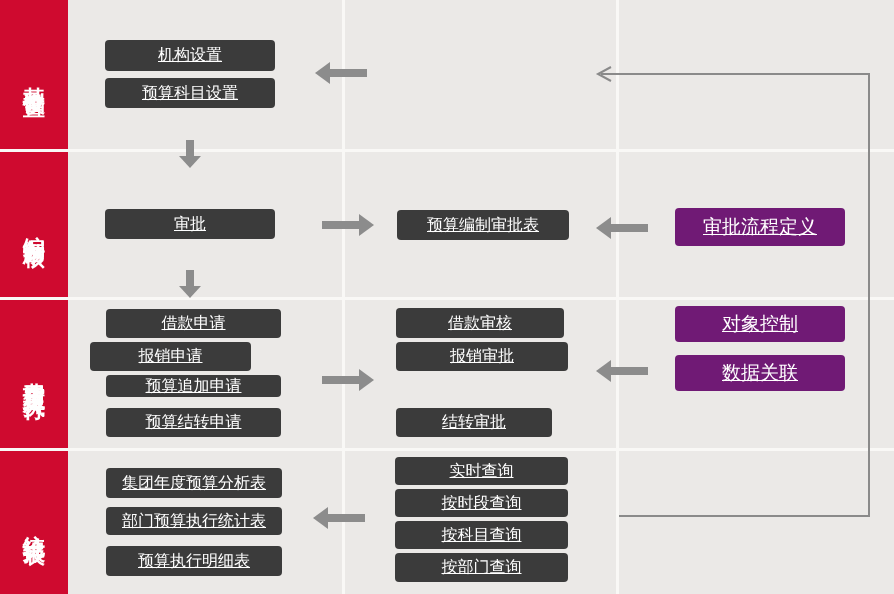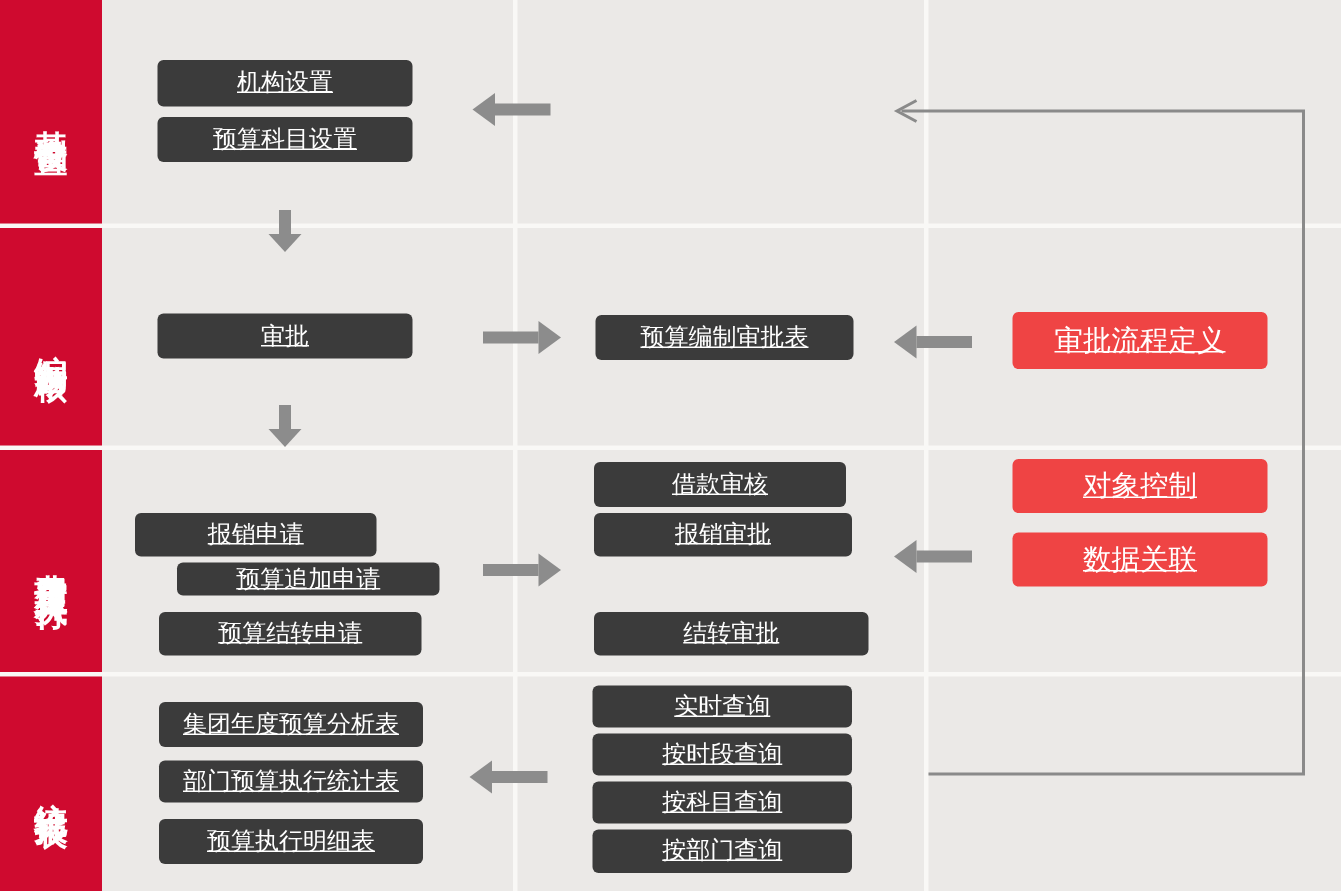--- a/index.html
+++ b/index.html
@@ -22,21 +22,21 @@
     writing-mode:vertical-rl;text-orientation:upright;
     color:#FFFFFF;font-size:22px;letter-spacing:3px;font-weight:bold;
   }
   
   .node{
     position:absolute;border-radius:4px;
     display:flex;align-items:center;justify-content:center;
     color:#FFFFFF;font-size:16px;white-space:nowrap;text-decoration:underline;
   }
   .dark{background:#3B3B3B;}
-  .orange{background:#ef4444;font-size:19px;}
+  .orange{background:#701a75;font-size:19px;}
   
   .barrow{position:absolute;}
   .barrow .shaft{position:absolute;background:#8C8C8C;}
   .barrow .head{position:absolute;width:0;height:0;}
   .ar-right{width:52px;height:22px;}
   .ar-right .shaft{left:0;top:7px;width:37px;height:8px;}
   .ar-right .head{left:37px;top:0;border-left:15px solid #8C8C8C;border-top:11px solid transparent;border-bottom:11px solid transparent;}
   .ar-left{width:52px;height:22px;}
   .ar-left .shaft{left:15px;top:7px;width:37px;height:8px;}
   .ar-left .head{left:0;top:0;border-right:15px solid #8C8C8C;border-top:11px solid transparent;border-bottom:11px solid transparent;}
@@ -74,27 +74,28 @@
     <span>统计报表</span>
   </div>
 
   <div class="node dark" style="left:105px;top:40px;width:170px;height:31px">机构设置</div>
   <div class="node dark" style="left:105px;top:78px;width:170px;height:30px">预算科目设置</div>
 
   <div class="node dark" style="left:105px;top:209px;width:170px;height:30px">审批</div>
   <div class="node dark" style="left:397px;top:210px;width:172px;height:30px">预算编制审批表</div>
   <div class="node orange" style="left:675px;top:208px;width:170px;height:38px">审批流程定义</div>
 
+  <div class="node dark" style="left:106px;top:309px;width:175px;height:29px">借款申请</div>
   <div class="node dark" style="left:90px;top:342px;width:161px;height:29px">报销申请</div>
-  <div class="node dark" style="left:118px;top:375px;width:175px;height:22px">预算追加申请</div>
+  <div class="node dark" style="left:106px;top:375px;width:175px;height:22px">预算追加申请</div>
   <div class="node dark" style="left:106px;top:408px;width:175px;height:29px">预算结转申请</div>
 
   <div class="node dark" style="left:396px;top:308px;width:168px;height:30px">借款审核</div>
   <div class="node dark" style="left:396px;top:342px;width:172px;height:29px">报销审批</div>
-  <div class="node dark" style="left:396px;top:408px;width:183px;height:29px">结转审批</div>
+  <div class="node dark" style="left:396px;top:408px;width:156px;height:29px">结转审批</div>
 
   <div class="node orange" style="left:675px;top:306px;width:170px;height:36px">对象控制</div>
   <div class="node orange" style="left:675px;top:355px;width:170px;height:36px">数据关联</div>
 
   <div class="node dark" style="left:106px;top:468px;width:176px;height:30px">集团年度预算分析表</div>
   <div class="node dark" style="left:106px;top:507px;width:176px;height:28px">部门预算执行统计表</div>
   <div class="node dark" style="left:106px;top:546px;width:176px;height:30px">预算执行明细表</div>
 
   <div class="node dark" style="left:395px;top:457px;width:173px;height:28px">实时查询</div>
   <div class="node dark" style="left:395px;top:489px;width:173px;height:28px">按时段查询</div>

